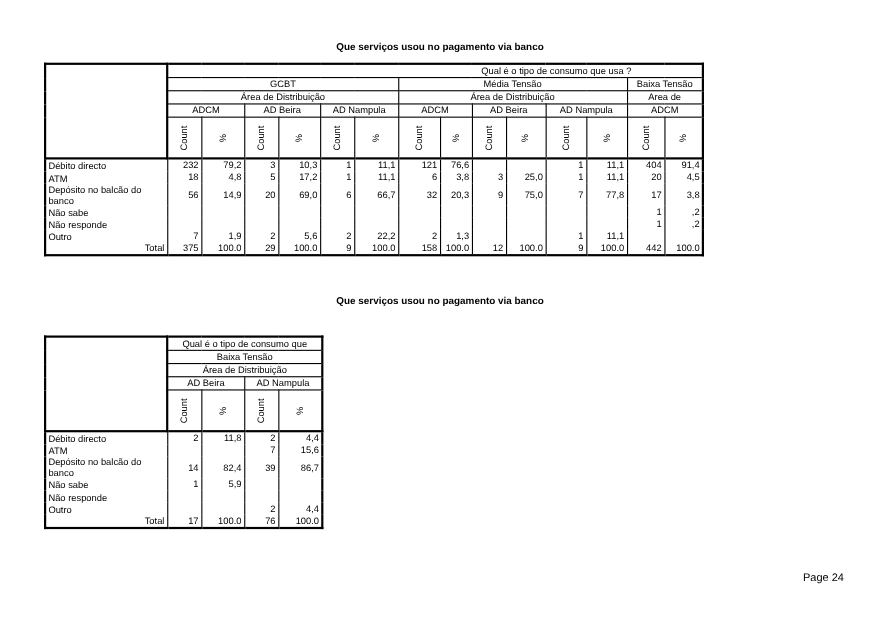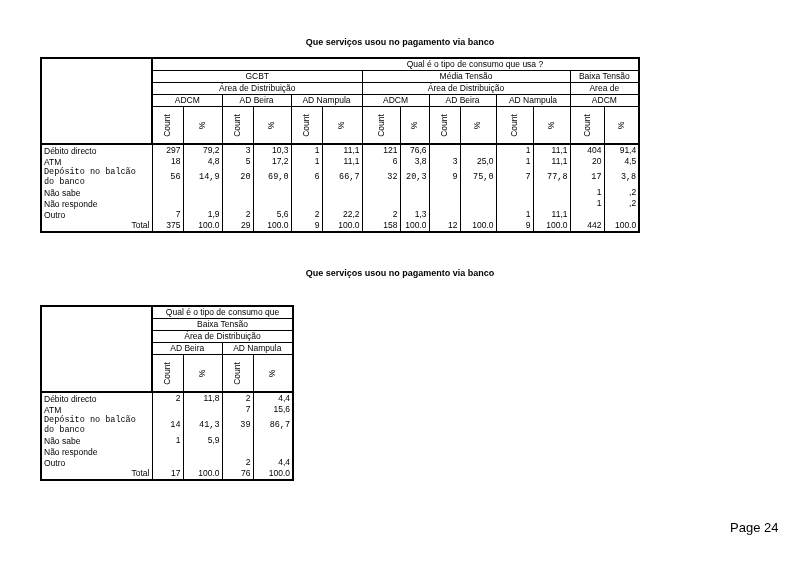--- a/index.html
+++ b/index.html
@@ -12,22 +12,22 @@
   .tbl .r { text-align:right; }
   .tbl .lbl { border-top:none; border-bottom:none; border-left:2px solid #000; text-align:left; white-space:normal; line-height:10px; }
   .tbl .lblTotal { border-left:2px solid #000; border-top:none; border-bottom:2px solid #000; padding-left:2px; text-align:left; }
   .tbl .corner { border-left:2px solid #000; border-top:2px solid #000; border-bottom:2px solid #000; border-right:2px solid #000; }
   .tbl .rightEdge { border-right:2px solid #000; }
   .tbl .vert { height:36px; position:relative; }
   .tbl .vert span { display:inline-block; transform:rotate(-90deg); }
   .tbl .hdrBottom { border-bottom:2px solid #000; }
   .tbl .dcell { border-top:none; border-bottom:none; }
   .tbl .total td { border-bottom:2px solid #000;text-align:right; }
-  .tall td { height:20px; line-height:10px;font-family:Liberation Mono, monospace; }
-  .page { position:absolute; left:730px; top:520px; font-size:13px; }
+  .tall td { height:20px; line-height:10px; }
+  .page { position:absolute; left:730px; top:520px; font-size:10px; }
 </style>
 </head>
 <body>
 
 <div class="title" style="top:37px;">Que serviços usou no pagamento via banco</div>
 
 <table class="tbl" style="left:40px; top:57px; width:599px;">
   <colgroup>
     <col style="width:111px">
     <col style="width:31px">
@@ -41,21 +41,21 @@
     <col style="width:31px">
       <col style="width:36px">
     <col style="width:37px">
       <col style="width:37px">
     <col style="width:34px">
       <col style="width:35px">
   </colgroup>
   <tbody>
       <tr>
     <td class="corner" rowspan="5" style="border-bottom:2px solid #000;"></td>
-    <td class="c" colspan="14" style="border-top:2px solid #000; border-right:2px solid #000; text-align:right; padding-right:95px;">Qual é o tipo de consumo que usa ?</td>
+    <td class="c" colspan="14" style="border-top:2px solid #000; border-right:2px solid #000; text-align:right; padding-right:64px;">Qual é o tipo de consumo que usa ?</td>
   </tr>
   <tr>
     <td class="c" colspan="6">GCBT</td>
     <td class="c" colspan="6">Média Tensão</td>
     <td class="c rightEdge" colspan="2">Baixa Tensão</td>
   </tr>
   <tr>
     <td class="c" colspan="6">Área de Distribuição</td>
     <td class="c" colspan="6">Área de Distribuição</td>
     <td class="c rightEdge" colspan="2">Area de</td>
@@ -81,21 +81,21 @@
     <td class="c vert hdrBottom"><span>Count</span></td>
     <td class="c vert hdrBottom"><span>%</span></td>
     <td class="c vert hdrBottom"><span>Count</span></td>
     <td class="c vert hdrBottom"><span>%</span></td>
     <td class="c vert hdrBottom"><span>Count</span></td>
     <td class="c vert hdrBottom rightEdge"><span>%</span></td>
   </tr>
 
   <tr>
     <td class="lbl">Débito directo</td>
-    <td class="r dcell">297</td>
+    <td class="r dcell">232</td>
     <td class="r dcell">79,2</td>
     <td class="r dcell">3</td>
     <td class="r dcell">10,3</td>
     <td class="r dcell">1</td>
     <td class="r dcell">11,1</td>
     <td class="r dcell">121</td>
     <td class="r dcell">76,6</td>
     <td class="r dcell"></td>
     <td class="r dcell"></td>
     <td class="r dcell">1</td>
@@ -249,21 +249,21 @@
   <tr>
     <td class="lbl">ATM</td>
     <td class="r dcell"></td>
     <td class="r dcell"></td>
     <td class="r dcell">7</td>
     <td class="r dcell rightEdge">15,6</td>
   </tr>
   <tr class="tall">
     <td class="lbl">Depósito no balcão do banco</td>
     <td class="r dcell">14</td>
-    <td class="r dcell">41,3</td>
+    <td class="r dcell">82,4</td>
     <td class="r dcell">39</td>
     <td class="r dcell rightEdge">86,7</td>
   </tr>
   <tr>
     <td class="lbl">Não sabe</td>
     <td class="r dcell">1</td>
     <td class="r dcell">5,9</td>
     <td class="r dcell"></td>
     <td class="r dcell rightEdge"></td>
   </tr>

